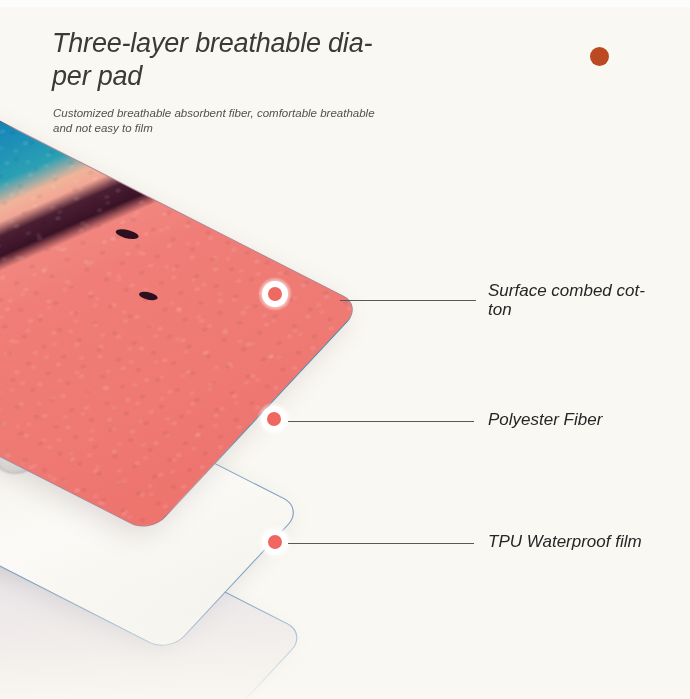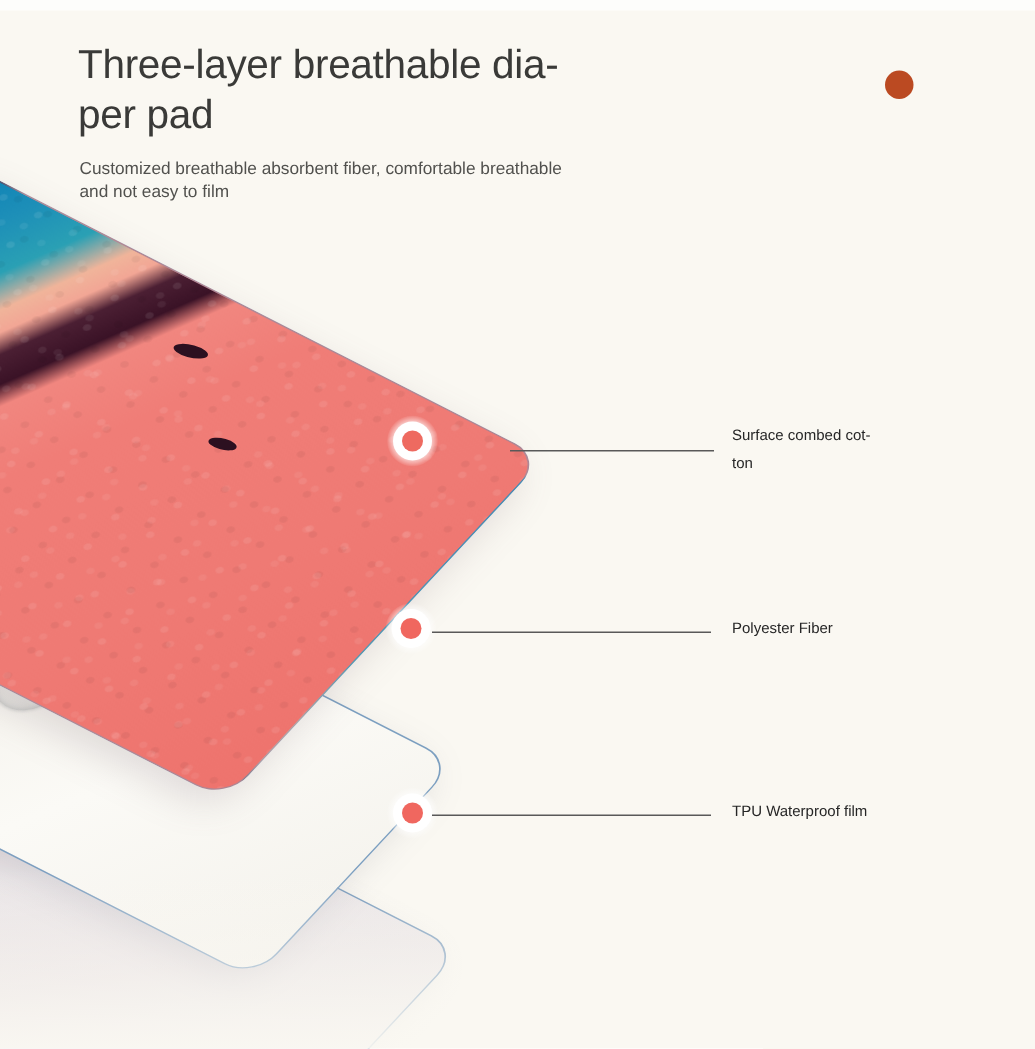--- a/index.html
+++ b/index.html
@@ -9,20 +9,21 @@
   }
   body {
     font-family: "Liberation Sans", sans-serif;
   }
   #page {
     position: relative;
     width: 690px;
     height: 699px;
     overflow: hidden;
     background: #faf8f2;
+    font-style: italic;
   }
   
   #top-strip {
     position: absolute;
     left: 0; top: 0;
     width: 690px; height: 7px;
     background: #fdfdfb;
   }
 
   
@@ -221,21 +222,21 @@
     position: absolute;
     height: 1px;
     background: #595959;
   }
   #leader-cotton { left: 340px; top: 300px; width: 136px; }
   #leader-polyester { left: 288px; top: 421px; width: 186px; }
   #leader-tpu { left: 288px; top: 543px; width: 186px; }
 
   .callout-label {
     position: absolute;
-    font-size: 10px;
+    font-size: 17px;
     line-height: 19px;
     color: #262626;
     white-space: pre-line;
   }
   #label-cotton { left: 488px; top: 281px; width: 182px; }
   #label-polyester { left: 488px; top: 410px; width: 190px; }
   #label-tpu { left: 488px; top: 532px; width: 200px; }
 </style>
 </head>
 <body>

